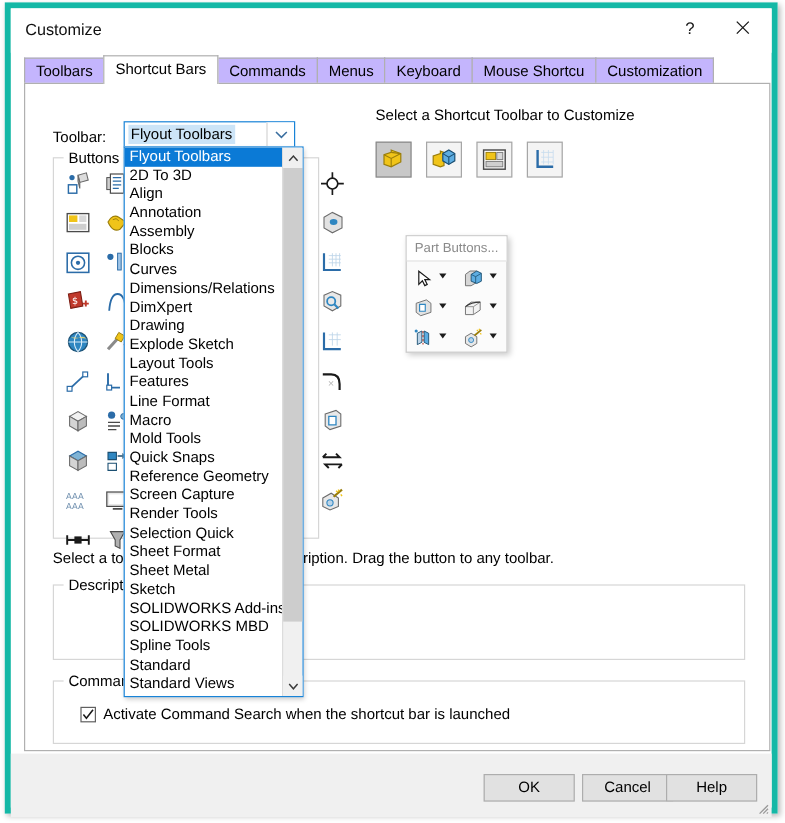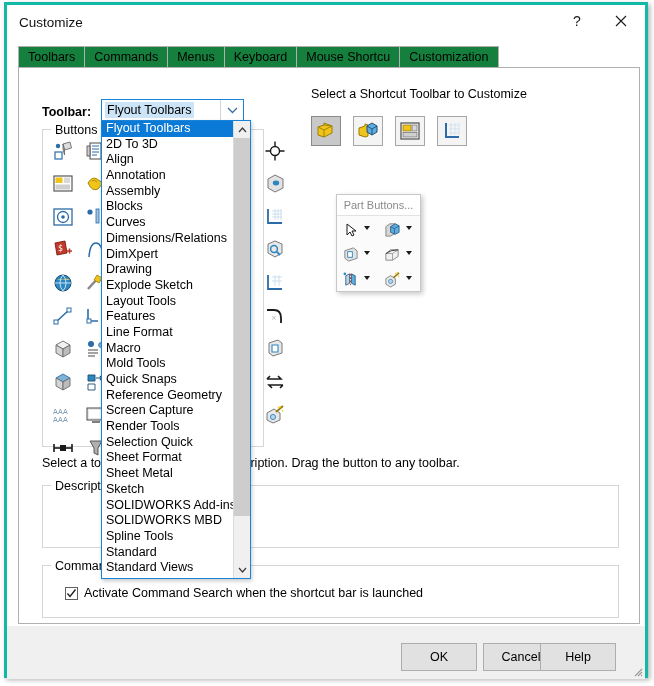--- a/index.html
+++ b/index.html
@@ -18,21 +18,21 @@
   }
 
   
   .window {
     position: absolute;
     left: 4px;
     top: 2px;
     width: 644px;
     height: 676px;
     background: #ffffff;
-    border: 3px solid #14b8a6;
+    border: 5px solid #14b8a6;
     box-sizing: border-box;
     box-shadow: 2px 2px 5px rgba(0,0,0,0.30);
   }
 
   
   .titlebar {
     position: absolute;
     left: 0; top: 0;
     width: 100%;
     height: 37px;
@@ -72,21 +72,21 @@
   }
   .tab {
     position: relative;
     float: left;
     height: 22px;
     line-height: 21px;
     padding: 0 9px;
     font-size: 12.5px;
     border: 1px solid #b0b0b0;
     border-bottom: none;
-    background: #15803d;
+    background: #c4b5fd;
     box-sizing: border-box;
     margin-right: -1px;
     cursor: default;
     color: #000;
     white-space: nowrap;
   }
   .tab.active {
     background: #ffffff;
     height: 24px;
     line-height: 22px;
@@ -107,21 +107,20 @@
     border: 1px solid #b0b0b0;
     box-sizing: border-box;
   }
 
   
   .toolbar-label {
     position: absolute;
     left: 23px;
     top: 37px;
     font-size: 12.5px;
-    font-weight: bold;
   }
   .combo {
     position: absolute;
     left: 82px;
     top: 31px;
     width: 143px;
     height: 22px;
     border: 1px solid #1883d7;
     background: #ffffff;
     box-sizing: border-box;
@@ -388,35 +387,35 @@
     left: 0;
     top: 621px;
     width: 100%;
     height: 53px;
     background: #f0f0f0;
   }
   .dlg-btn {
     position: absolute;
     top: 17px;
     width: 76px;
-    height: 28px;
+    height: 23px;
     background: #e1e1e1;
     border: 1px solid #adadad;
     box-sizing: border-box;
     font-family: "Liberation Sans", sans-serif;
     font-size: 12.5px;
     color: #000;
     cursor: default;
     line-height: 21px;
     text-align: center;
     padding: 0;
   }
   #btn-ok { left: 394px; }
   #btn-cancel { left: 476px; }
-  #btn-help { left: 533px; }
+  #btn-help { left: 546px; }
 
   .resize-grip {
     position: absolute;
     right: 2px;
     bottom: 2px;
     width: 12px;
     height: 12px;
   }
 </style>
 </head>
@@ -431,20 +430,21 @@
     </div>
     <div class="win-btn win-close">
       <svg width="12" height="12" viewBox="0 0 12 12">
         <path d="M1 1 L11 11 M11 1 L1 11" stroke="#1a1a1a" stroke-width="1.1" fill="none"></path>
       </svg>
     </div>
   </div>
 
   <div class="tabstrip">
     <div class="tab">Toolbars</div>
+    <div class="tab active">Shortcut Bars</div>
     <div class="tab">Commands</div>
     <div class="tab">Menus</div>
     <div class="tab">Keyboard</div>
     <div class="tab">Mouse Shortcu</div>
     <div class="tab">Customization</div>
   </div>
 
   <div class="tabpage">
 
     <div class="toolbar-label">Toolbar:</div>

